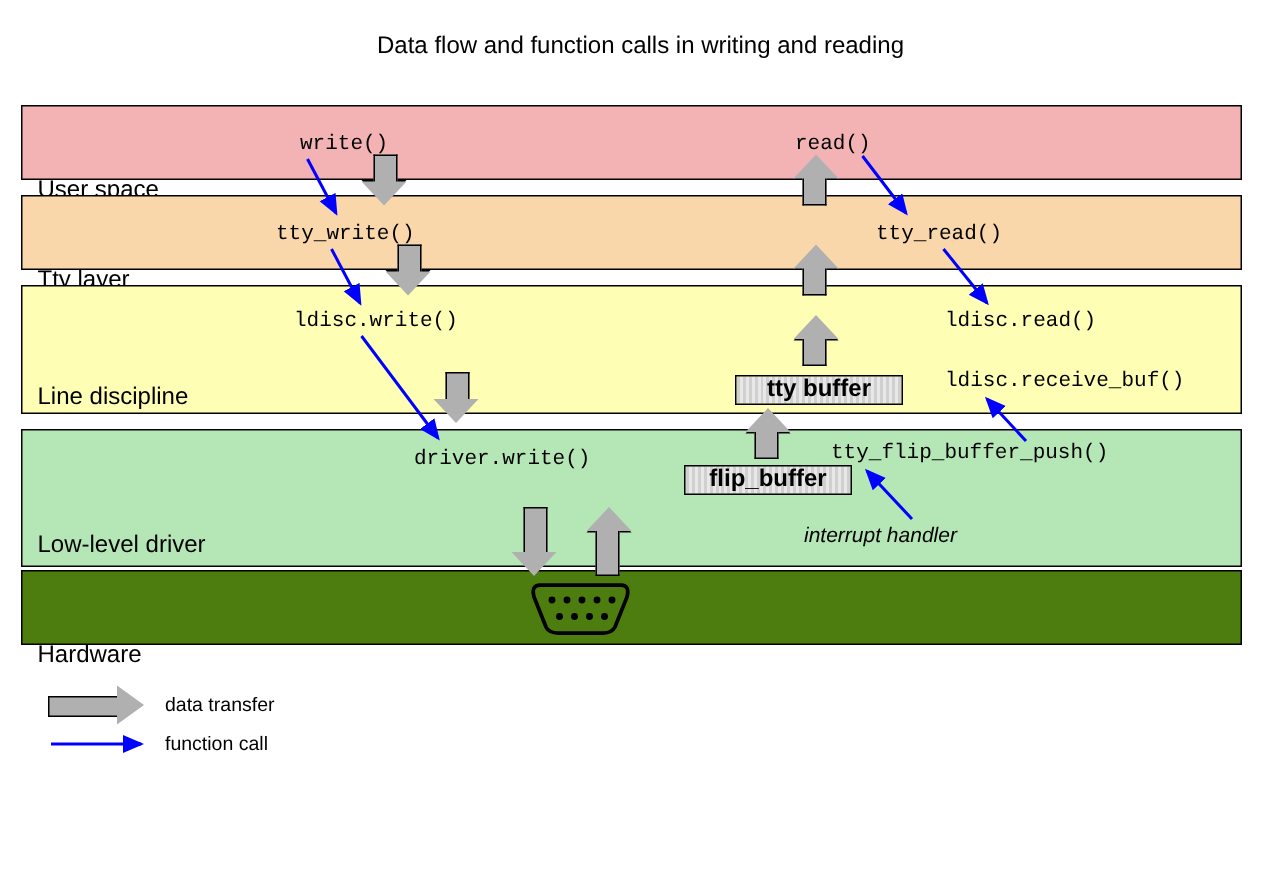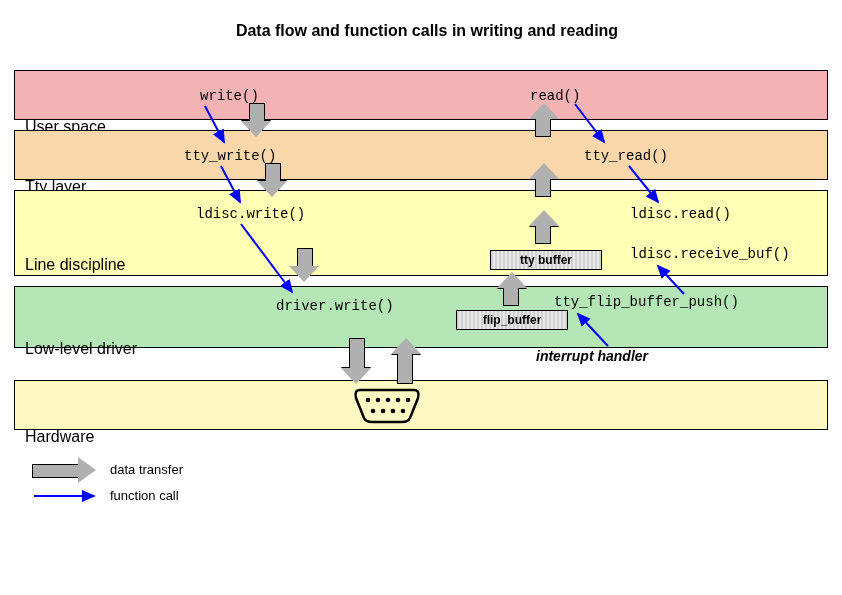--- a/index.html
+++ b/index.html
@@ -10,21 +10,21 @@
     height: 595px;
     position: relative;
     background: #fff;
   }
   .title {
     position: absolute;
     left: 0;
     right: 0;
     top: 22px;
     text-align: center;
-    font-weight: bold;
+    font-weight: normal;
     font-size: 16px;
     padding-left: 12px;
   }
   .layer {
     position: absolute;
     left: 14px;
     height: 50px;
     width: 814px;
     border: 1px solid #000;
     box-sizing: border-box;
@@ -33,43 +33,43 @@
     position: absolute;
     left: 10px;
     top: 50%;
     transform: translateY(-50%);
     font-size: 16px;
     margin-top: 32px;
   }
   .layer-user { top: 70px;  background: #f3b2b4; }
   .layer-tty  { top: 130px; background: #f9d7aa; padding-left: 26px; }
   .layer-ld   { top: 190px; background: #feffb4; height: 86px; width: 814px; }
-  .layer-drv  { top: 286px; background: #b5e6b5; height: 62px; width: 814px; }
-  .layer-hw   { top: 380px; background: #fef9c3; }
+  .layer-drv  { top: 286px; background: #b5e6b5; height: 92px; width: 814px; }
+  .layer-hw   { top: 380px; background: #4d7c0f; }
 
   .fncall {
     position: absolute;
     font-family: "Courier New", Courier, monospace;
     font-size: 14px;
   }
   .bufbox {
     position: absolute;
     border: 1px solid #000;
     background: repeating-linear-gradient(90deg, #d0d0d0 0, #d0d0d0 2px, #e8e8e8 2px, #e8e8e8 4px);
     font-family: Arial, sans-serif;
-    font-size: 12px;
+    font-size: 16px;
     font-weight: bold;
     text-align: center;
     line-height: 18px;
     height: 18px;
   }
   .annot {
     position: absolute;
     font-family: Arial, sans-serif;
-    font-weight: bold;
+    font-weight: normal;
     font-style: italic;
     font-size: 14px;
   }
 
   
   .fat-arrow {
     position: absolute;
     width: 28px;
     height: 34px;
   }

